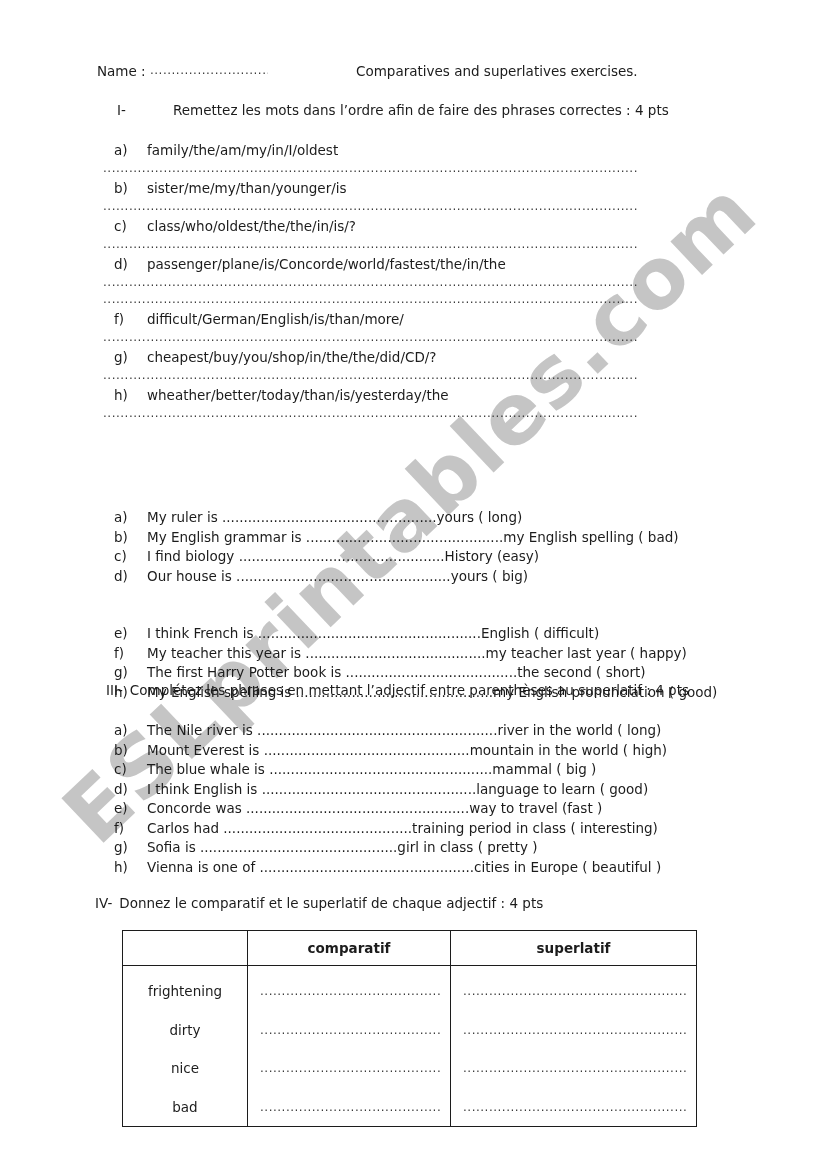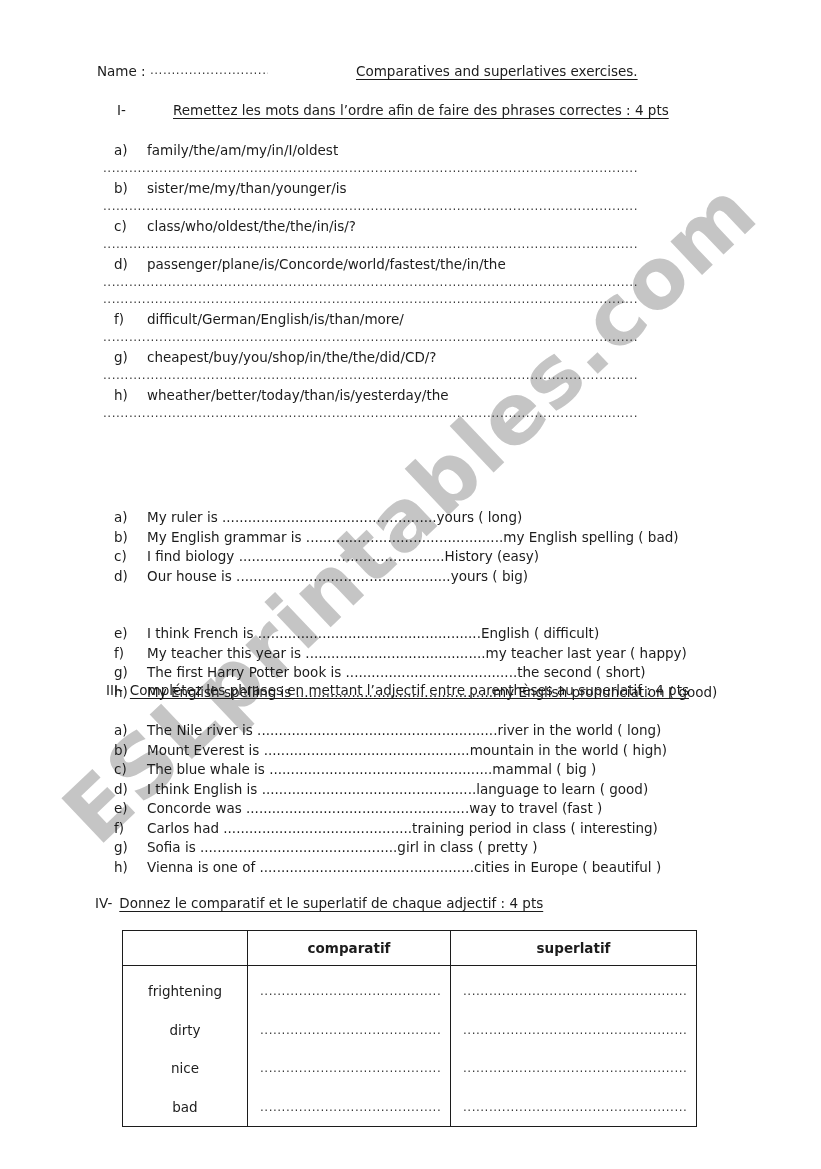--- a/index.html
+++ b/index.html
@@ -8,21 +8,21 @@
     overflow:hidden; font-family:"DejaVu Sans", sans-serif;
     font-size:13.5px; color:#1c1c1c;
   }
   .wm {
     position:absolute; left:78px; top:778px; z-index:0;
     font-size:84px; font-weight:700; letter-spacing:2px;
     color:#bcbcbc; opacity:.85; white-space:nowrap;
     transform:rotate(-43.5deg); transform-origin:0 50%;
   }
   .abs { position:absolute; z-index:1; white-space:nowrap; }
-  .u { text-decoration:underline; text-underline-offset:3px; }
+  .u { text-underline-offset:3px; }
   .num1 { display:inline-block; width:56px; }
   .num  { display:inline-block; margin-right:7px; }
   .letter { display:inline-block; width:33px; }
   .s1row { height:16px; line-height:16px; margin-bottom:5px; }
   .dotline {
     width:535px; height:10px; line-height:10px; margin-bottom:7px;
     overflow:hidden; font-size:12px; letter-spacing:.5px; color:#3a3a3a;
   }
   .row2 { height:19.5px; line-height:19.5px; }
   .namedots {

